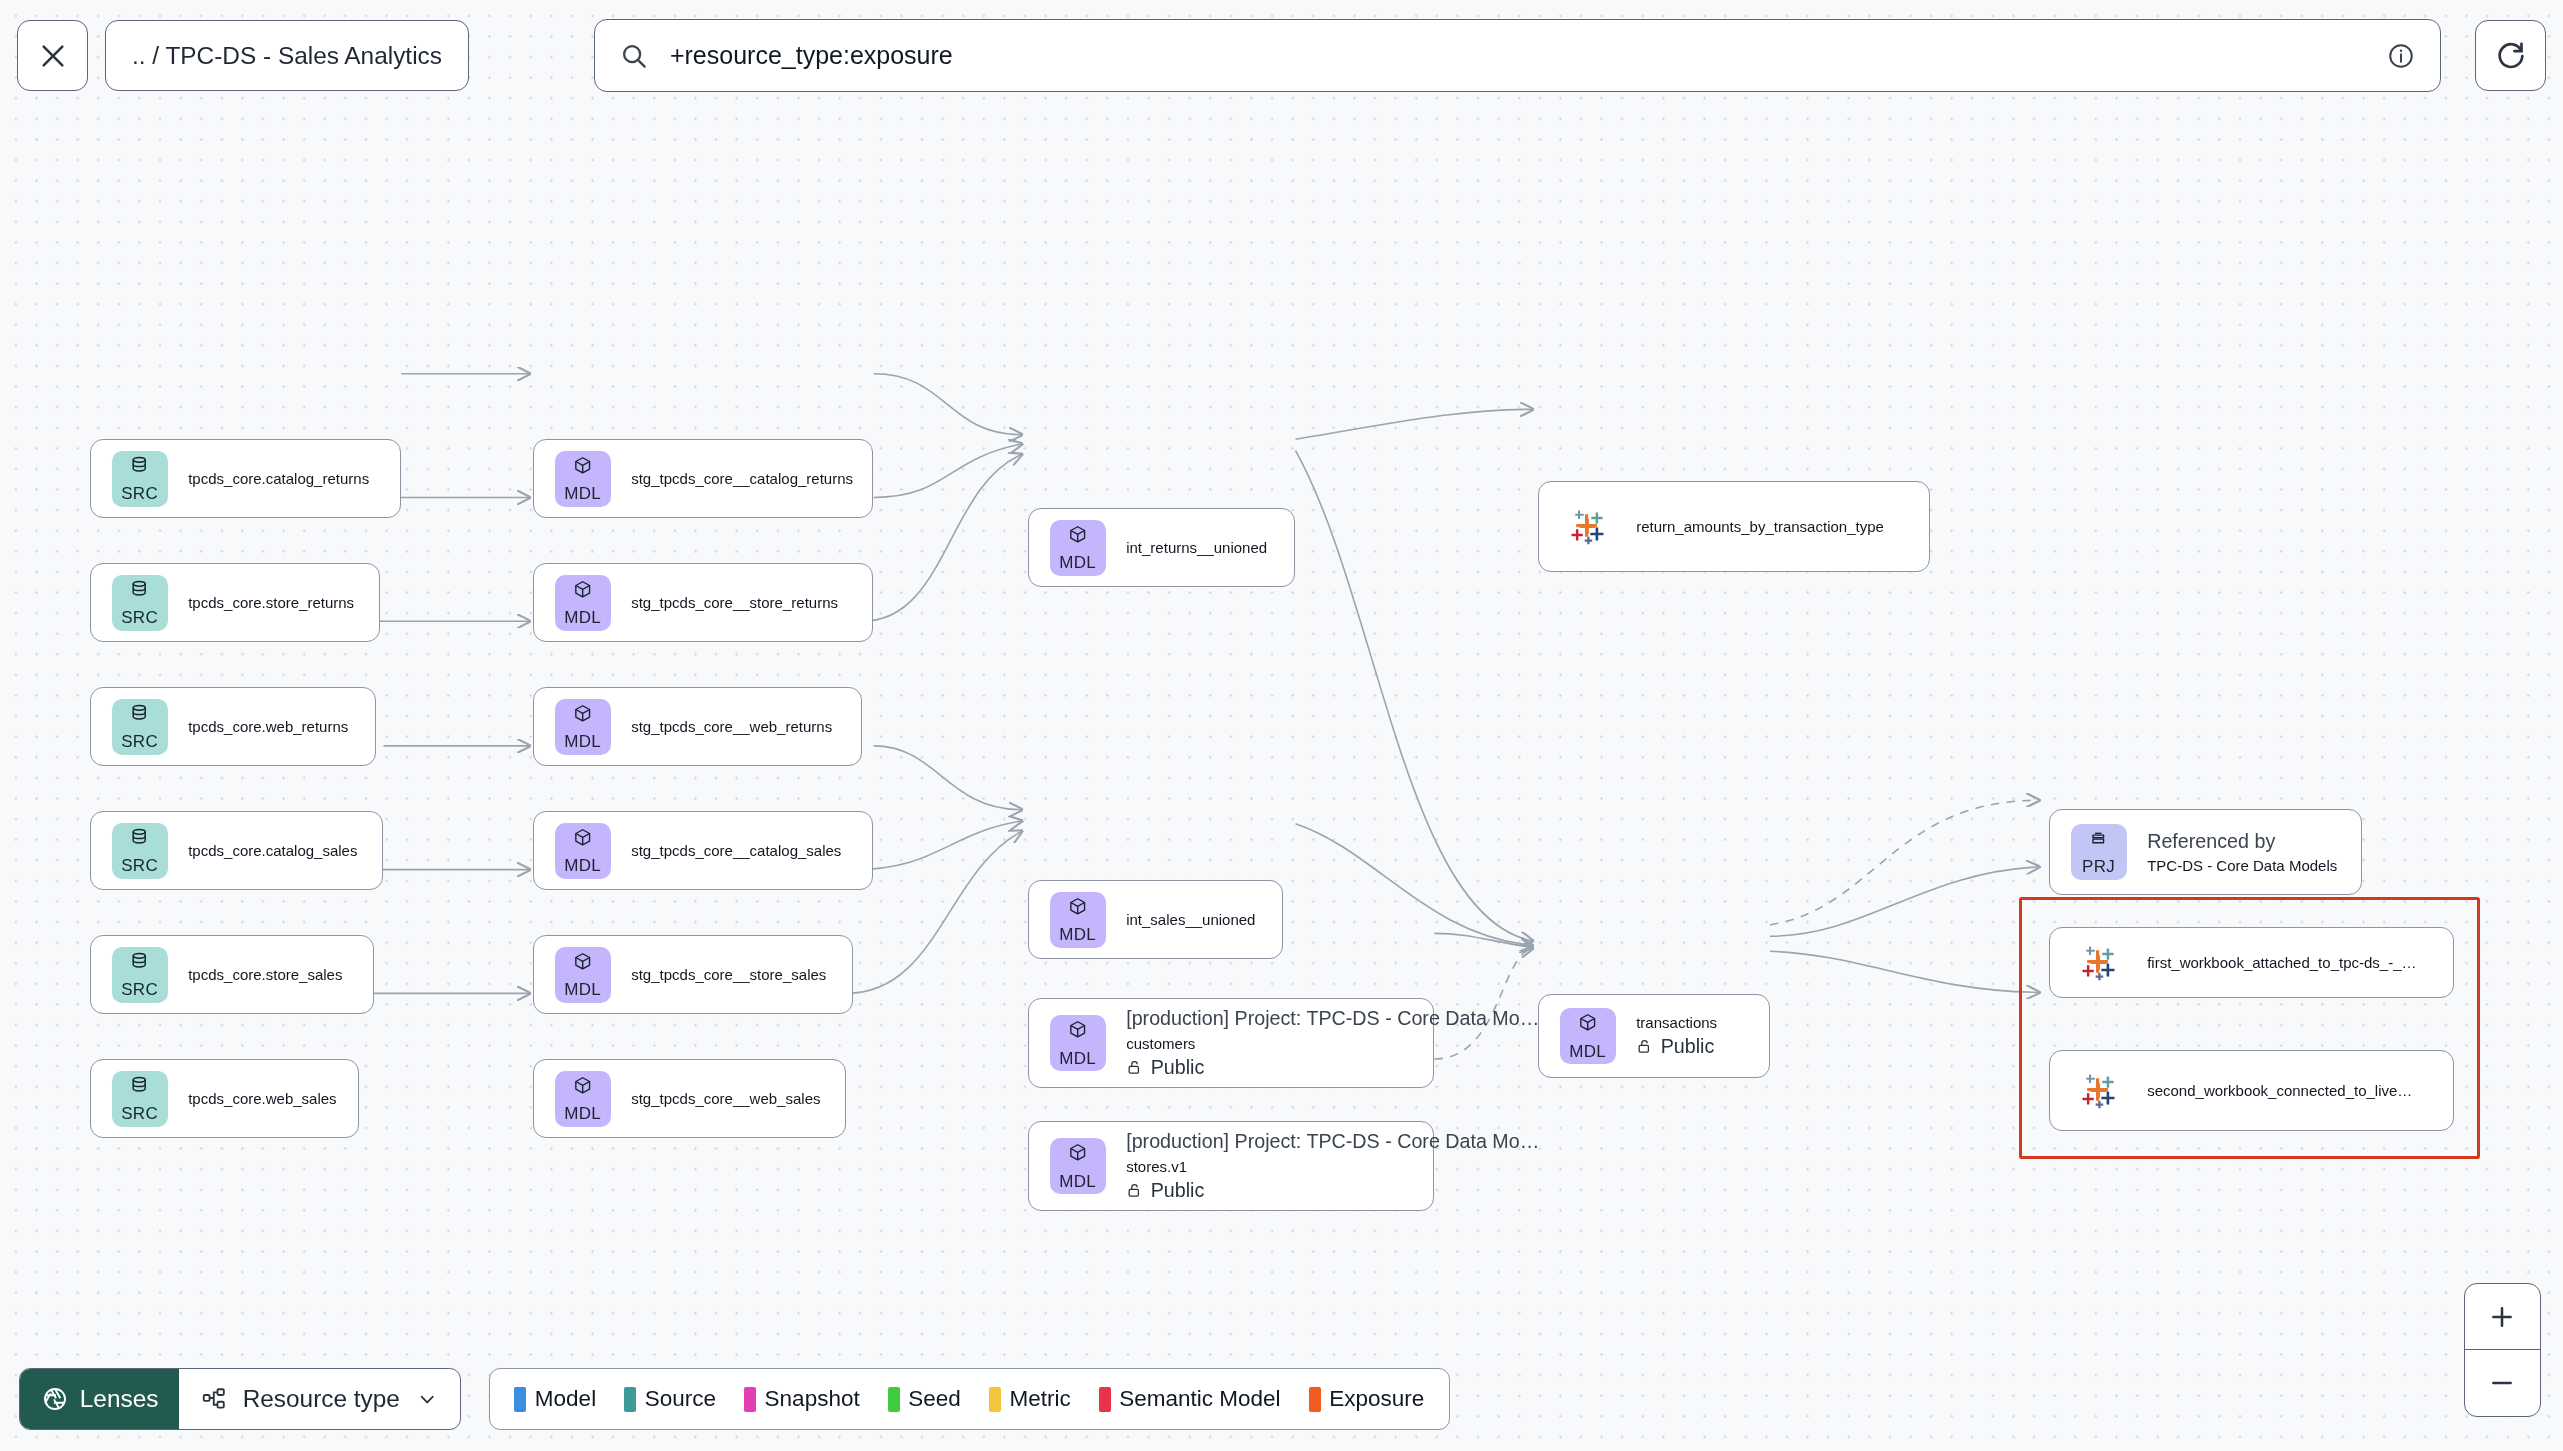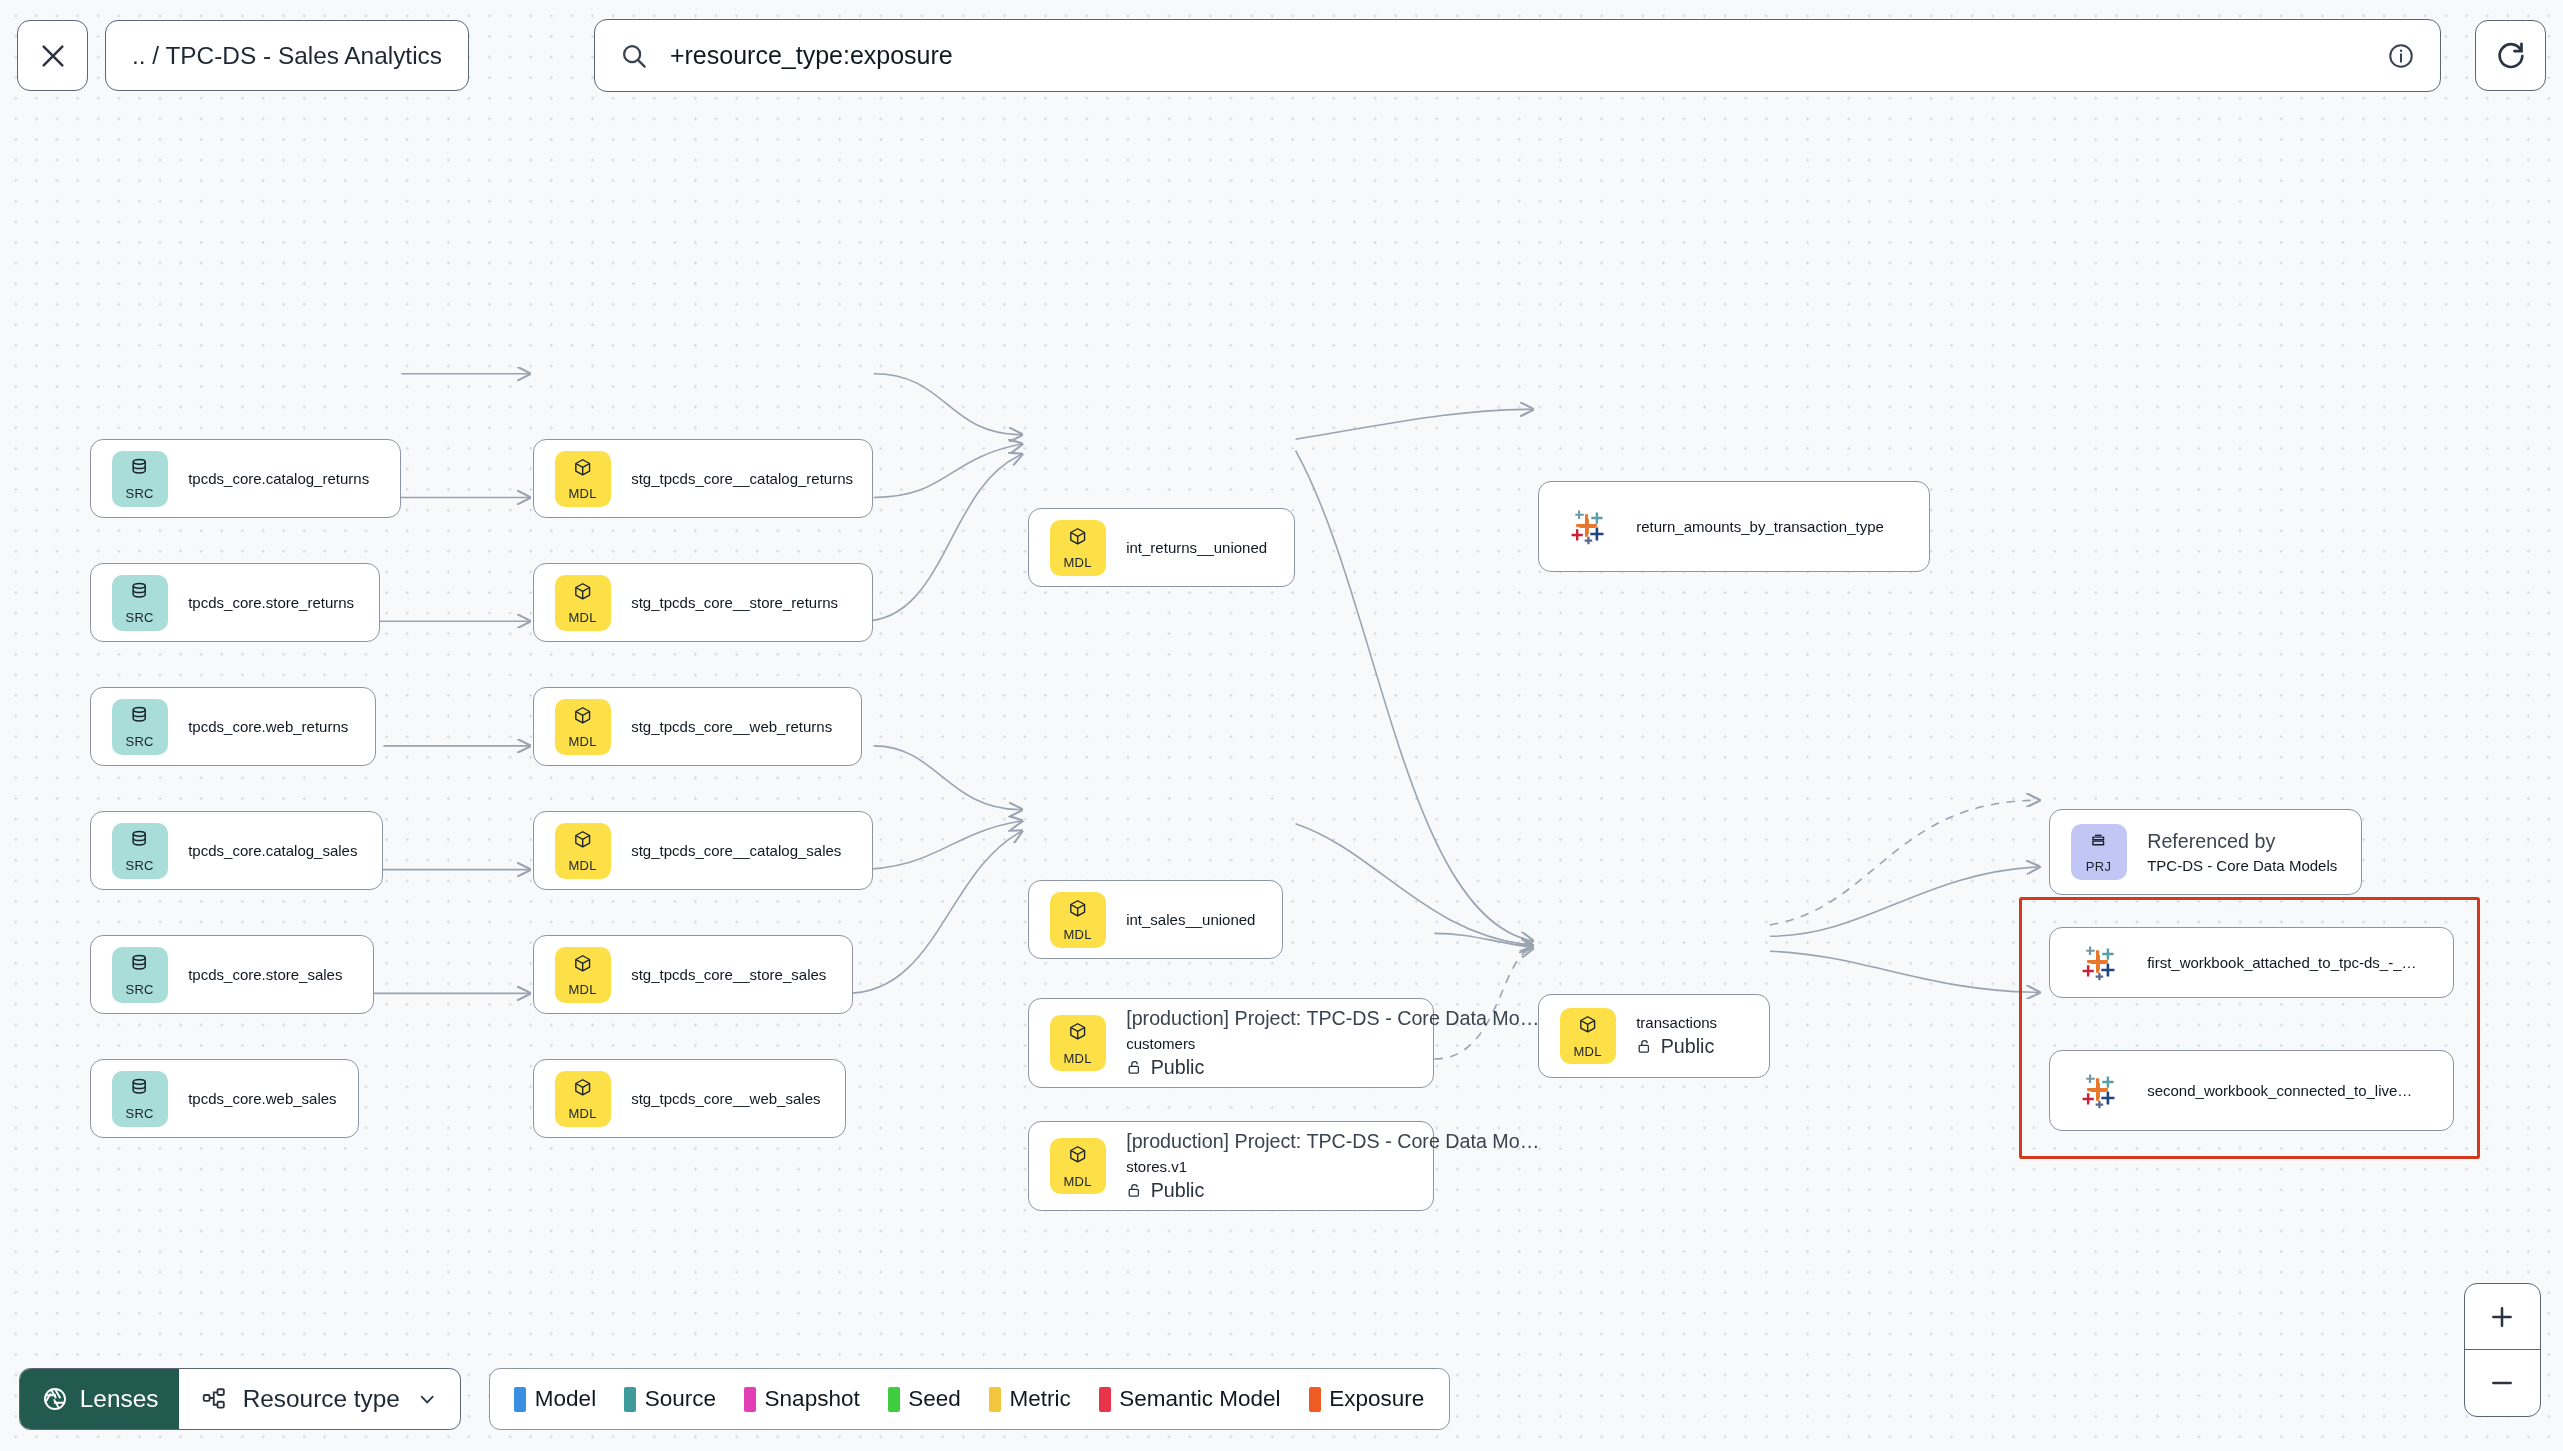--- a/index.html
+++ b/index.html
@@ -60,23 +60,23 @@
     display: flex; align-items: center;
     padding: 0 20.6px;
     cursor: pointer;
     z-index: 5;
   }
   .badge {
     width: 56px; height: 56px; border-radius: 10.3px;
     display: flex; flex-direction: column; align-items: center; justify-content: center;
     flex: 0 0 auto; margin-right: 20.6px;
   }
-  .badge .bl { font-size: 13px; letter-spacing: 0.3px; color: #1b2430; line-height: 1; margin-top: 10px; }
+  .badge .bl { font-size: 17px; letter-spacing: 0.3px; color: #1b2430; line-height: 1; margin-top: 10px; }
   .badge.src { background: #a8ddd8; }
-  .badge.mdl { background: #fde047; }
+  .badge.mdl { background: #c4b5fd; }
   .badge.prj { background: #c2c6f5; }
   .badge.plain { background: transparent; }
 
   .ntext { display: flex; flex-direction: column; gap: 4.7px; min-width: 0; }
   .nname { font-size: 15px; color: #111821; white-space: nowrap; }
   .nsub  { font-size: 19.7px; color: #3a434f; white-space: nowrap; }
   .nmeta { font-size: 19.7px; color: #2a323d; display: flex; align-items: center; gap: 7.5px; white-space: nowrap; }
 
   .highlight-box {
     position: absolute;

